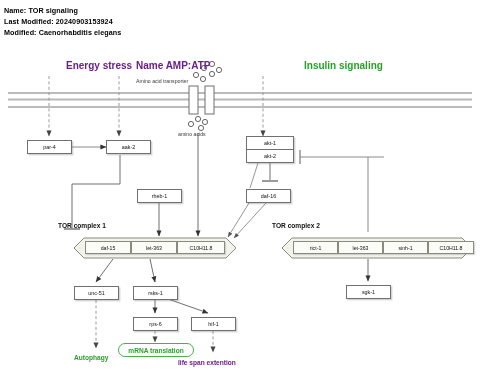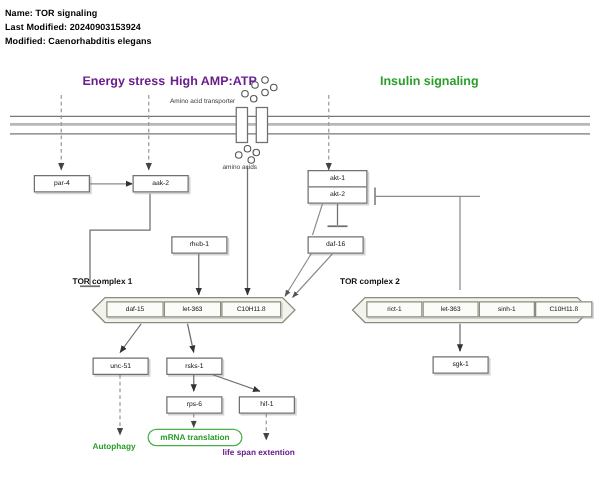--- a/index.html
+++ b/index.html
@@ -175,21 +175,21 @@
     <g>
       <path d="M84,238 L226,238 L236,248 L226,258 L84,258 L74,248 z" fill="#f2f4ec" stroke="#8a8a7e" stroke-width="1"></path>
     </g>
 
     <g>
       <path d="M292,238 L462,238 L472,248 L462,258 L292,258 L282,248 z" fill="#f2f4ec" stroke="#8a8a7e" stroke-width="1"></path>
     </g>
   </svg>
 
   <div class="siglbl sig-purple" style="left:22px;top:61px;">Energy stress</div>
-  <div class="siglbl sig-purple" style="left:92px;top:61px;">High AMP:ATP</div>
+  <div class="siglbl sig-purple" style="left:92px;top:61px;">Name AMP:ATP</div>
   <div class="siglbl sig-green" style="left:236px;top:61px;">Insulin signaling</div>
 
   <div class="plainlbl" style="left:136px;top:79px;">Amino acid transporter</div>
   <div class="plainlbl" style="left:178px;top:132px;">amino acids</div>
 
   <div class="gene" style="left:27px;top:140px;width:45px;height:14px;">par-4</div>
   <div class="gene" style="left:106px;top:140px;width:45px;height:14px;">aak-2</div>
   <div class="gene" style="left:137px;top:189px;width:45px;height:14px;">rheb-1</div>
 
   <div class="stack" style="left:246px;top:136px;width:48px;height:27px;">

